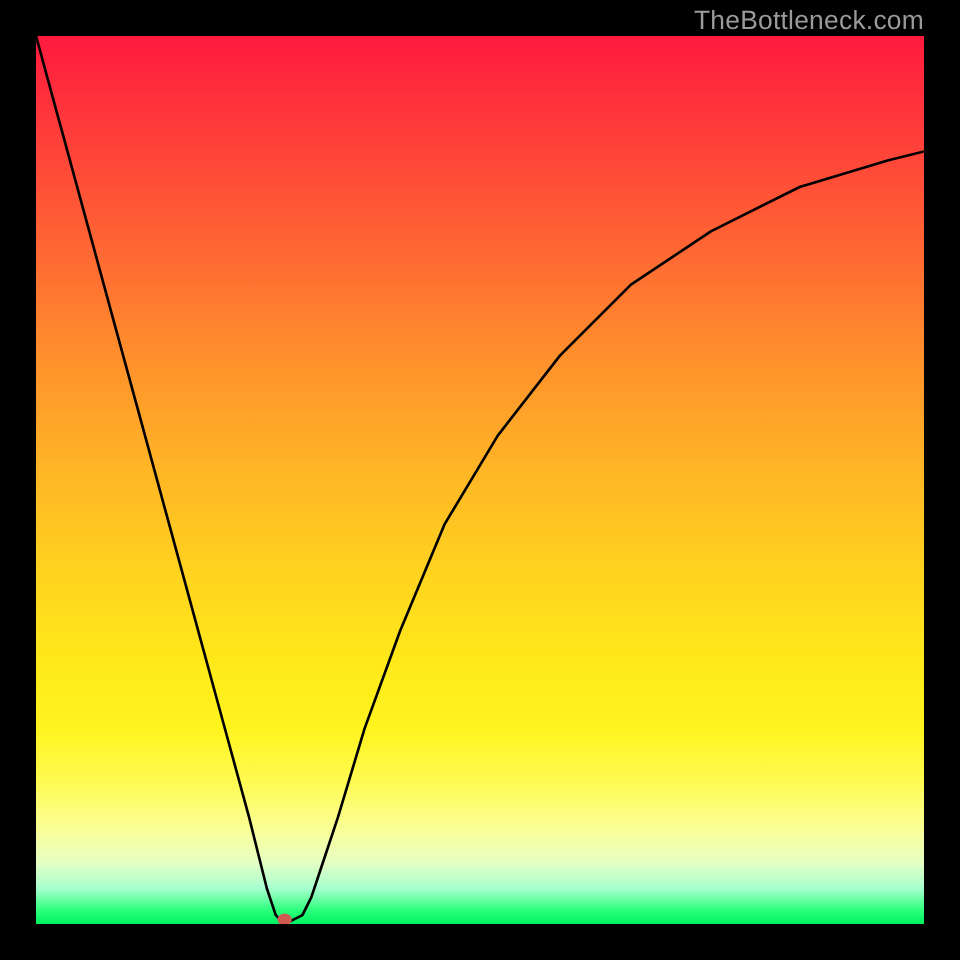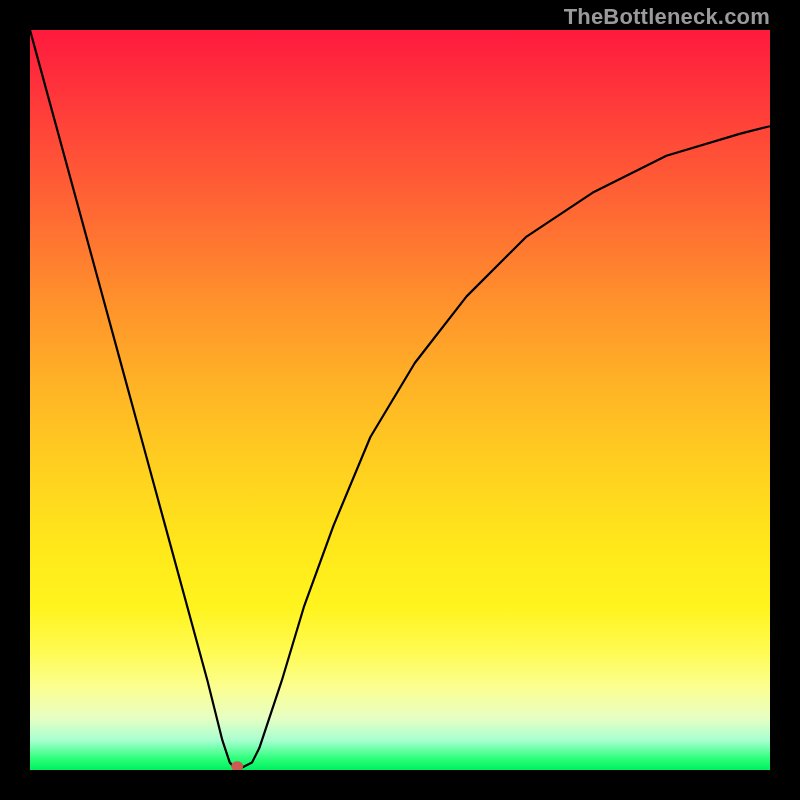--- a/index.html
+++ b/index.html
@@ -50,21 +50,21 @@
   .curve-svg {
     position: absolute;
     inset: 0;
   }
   .watermark {
     position: absolute;
     top: 4px;
     right: 30px;
     color: #9a9a9a;
     font-size: 22px;
-    font-weight: 700;
+    font-weight: 400;
     letter-spacing: 0.2px;
     pointer-events: none;
     user-select: none;
   }
 </style>
 </head>
 <body>
 
 <div class="frame">
   <div class="watermark">TheBottleneck.com</div>

